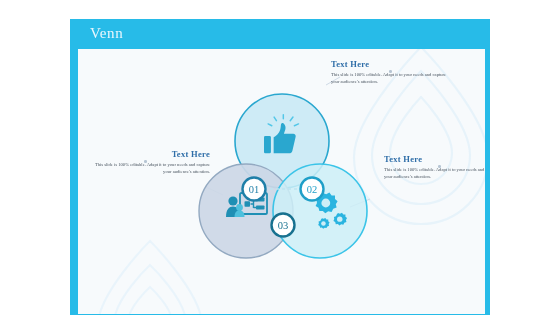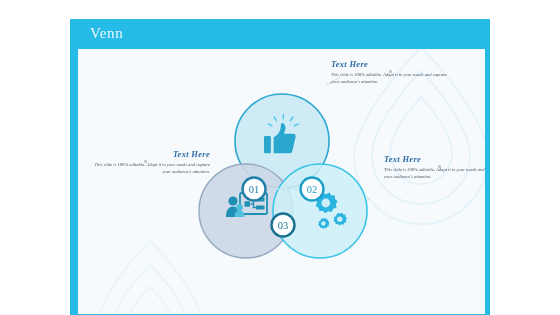--- a/index.html
+++ b/index.html
@@ -18,21 +18,21 @@
          font-size:15px;letter-spacing:.6px;font-family:"Liberation Serif",serif;}
 
   
   .wm{position:absolute;opacity:.55;pointer-events:none;}
   .wm svg{display:block;}
 
   
   .venn{position:absolute;left:0;top:0;width:407px;height:270px;}
 
   
-  .tb{position:absolute;width:116px;font-style:italic;}
+  .tb{position:absolute;width:116px;}
   .tb .th{font-size:8.5px;font-weight:bold;color:#2f6ea8;
           font-family:"Liberation Serif",serif;letter-spacing:.3px;
           margin:0 0 2px 0;}
   .tb .tp{font-size:4.6px;line-height:1.62;color:#4a5560;margin:0;
           font-family:"Liberation Serif",serif;}
 
   .tb-top{left:253px;top:10px;text-align:left;}
   .tb-left{left:16px;top:100px;text-align:right;}
   .tb-right{left:306px;top:105px;text-align:left;}
 

